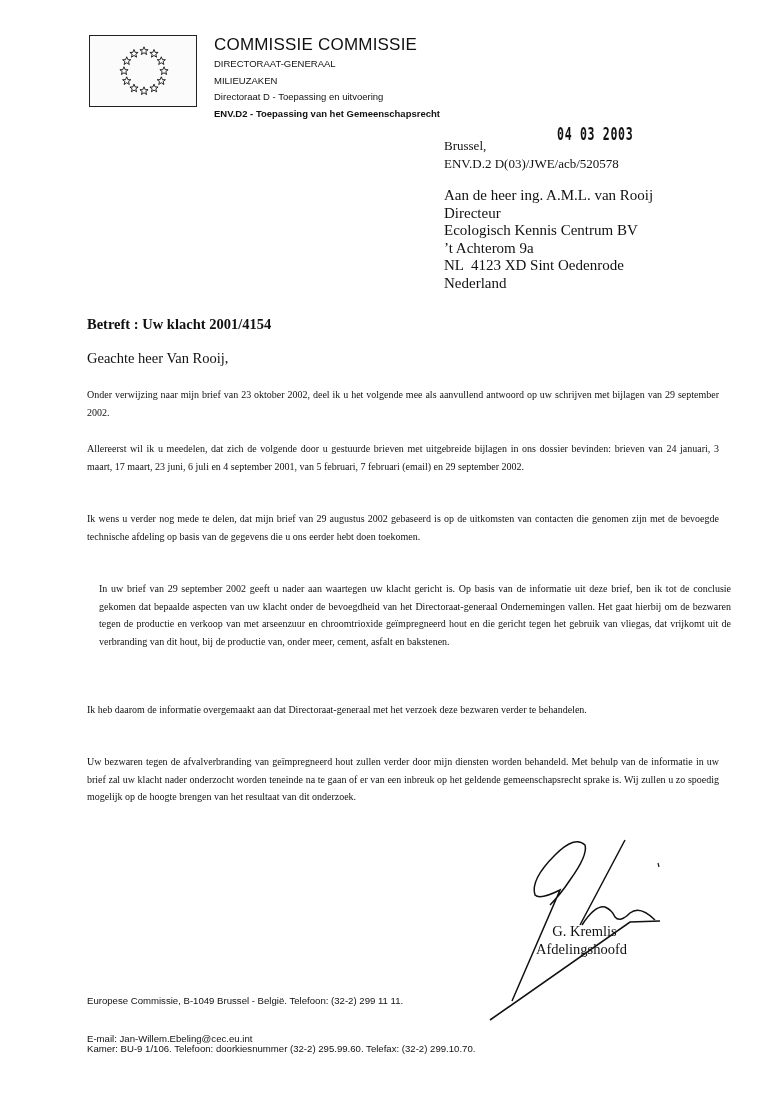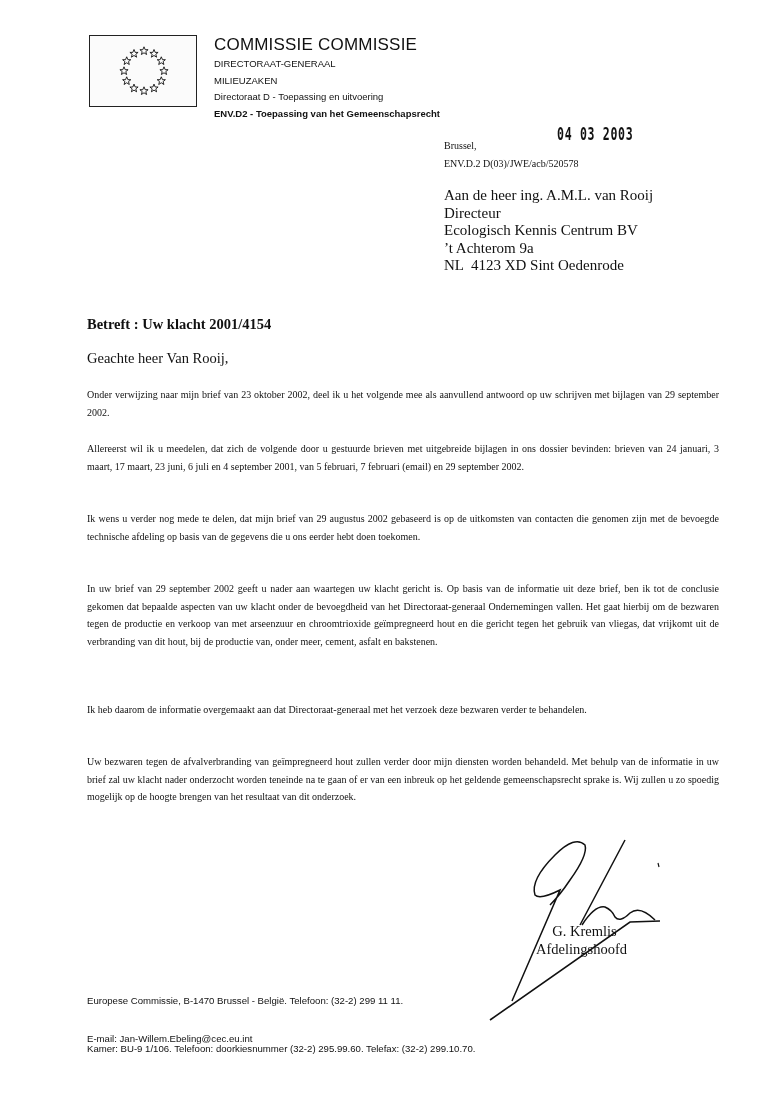--- a/index.html
+++ b/index.html
@@ -17,37 +17,37 @@
     .lh-title { font-size: 17px; letter-spacing: 0.2px; color: #111; margin-bottom: 2px; }
     .lh-line { font-size: 9.5px; color: #111; margin-top: 5px; line-height: 11.5px; }
     .lh-bold { font-weight: bold; }
 
     .stamp-date {
       position: absolute; left: 557px; top: 124px; font-family: "DejaVu Sans Mono", monospace;
       font-size: 17px; font-weight: bold; transform: scaleX(0.68); transform-origin: left top;
       letter-spacing: 1px; color: #111; white-space: pre;
     }
 
-    .addr { position: absolute; left: 444px; font-size: 10px; line-height: 18px; }
+    .addr { position: absolute; left: 444px; font-size: 13px; line-height: 18px; }
     .addr-city { top: 137px; }
     .addr-ref { top: 155px; }
     .recipient { position: absolute; left: 444px; top: 187px; font-size: 15px; line-height: 17.6px; }
     .recipient div { white-space: nowrap; }
 
     .subject { position: absolute; left: 87px; top: 316px; font-size: 14.5px; font-weight: bold; }
     .salutation { position: absolute; left: 87px; top: 350px; font-size: 14.5px; }
 
     .para {
       position: absolute; left: 87px; width: 632px; font-size: 10px; line-height: 17.6px;
       text-align: justify; text-align-last: left;
     }
     .p1 { top: 386px; }
     .p2 { top: 440px; }
     .p3 { top: 510px; }
-    .p4 { top: 580px; }
+    .p4 { top: 580px; margin-left: 12px; }
     .p5 { top: 701px; }
     .p6 { top: 753px; }
 
     .signer { position: absolute; left: 536px; top: 922px; font-size: 14.5px; line-height: 18px; text-align: center; }
     .signer-name { padding-left: 6px; }
     .signature { position: absolute; left: 470px; top: 825px; pointer-events: none; }
 
     .footer { position: absolute; left: 87px; font-size: 9.6px; line-height: 12px; white-space: nowrap; }
     .f1 { top: 995px; }
     .f2 { top: 1007px; margin-top: 36px; }
@@ -89,20 +89,21 @@
 <div class="stamp-date">04 03 2003</div>
 <div class="addr addr-city serif">Brussel,</div>
 <div class="addr addr-ref serif">ENV.D.2 D(03)/JWE/acb/520578</div>
 
 <div class="recipient serif">
   <div>Aan de heer ing. A.M.L. van Rooij</div>
   <div>Directeur</div>
   <div>Ecologisch Kennis Centrum BV</div>
   <div>’t Achterom 9a</div>
   <div style="white-space:pre;">NL  4123 XD Sint Oedenrode</div>
+  <div>Nederland</div>
 </div>
 
 <div class="subject serif">Betreft : Uw klacht 2001/4154</div>
 <div class="salutation serif">Geachte heer Van Rooij,</div>
 
 <div class="para p1 serif">Onder verwijzing naar mijn brief van 23 oktober 2002, deel ik u het volgende mee als aanvullend antwoord op uw schrijven met bijlagen van 29 september 2002.</div>
 <div class="para p2 serif">Allereerst wil ik u meedelen, dat zich de volgende door u gestuurde brieven met uitgebreide bijlagen in ons dossier bevinden: brieven van 24 januari, 3 maart, 17 maart, 23 juni, 6 juli en 4 september 2001, van 5 februari, 7 februari (email) en 29 september 2002.</div>
 <div class="para p3 serif">Ik wens u verder nog mede te delen, dat mijn brief van 29 augustus 2002 gebaseerd is op de uitkomsten van contacten die genomen zijn met de bevoegde technische afdeling op basis van de gegevens die u ons eerder hebt doen toekomen.</div>
 <div class="para p4 serif">In uw brief van 29 september 2002 geeft u nader aan waartegen uw klacht gericht is. Op basis van de informatie uit deze brief, ben ik tot de conclusie gekomen dat bepaalde aspecten van uw klacht onder de bevoegdheid van het Directoraat-generaal Ondernemingen vallen. Het gaat hierbij om de bezwaren tegen de productie en verkoop van met arseenzuur en chroomtrioxide geïmpregneerd hout en die gericht tegen het gebruik van vliegas, dat vrijkomt uit de verbranding van dit hout, bij de productie van, onder meer, cement, asfalt en bakstenen.</div>
 <div class="para p5 serif">Ik heb daarom de informatie overgemaakt aan dat Directoraat-generaal met het verzoek deze bezwaren verder te behandelen.</div>
@@ -114,15 +115,15 @@
   <path d="M110,100 L155,15" fill="none" stroke="#111" stroke-width="1.5"></path>
   <path d="M112,100 Q125,80 135,82 Q142,85 145,92 Q150,98 160,88 Q170,80 185,95" fill="none" stroke="#111" stroke-width="1.5"></path>
   <path d="M188,38 L189,42" fill="none" stroke="#111" stroke-width="1.2"></path>
 </svg>
 
 <div class="signer serif">
   <div class="signer-name">G. Kremlis</div>
   <div>Afdelingshoofd</div>
 </div>
 
-<div class="footer f1 sans">Europese Commissie, B-1470 Brussel - België. Telefoon: (32-2) 299 11 11.</div>
+<div class="footer f1 sans">Europese Commissie, B-1049 Brussel - België. Telefoon: (32-2) 299 11 11.</div>
 <div class="footer f2 sans">Kamer: BU-9 1/106. Telefoon: doorkiesnummer (32-2) 295.99.60. Telefax: (32-2) 299.10.70.</div>
 <div class="footer f3 sans">E-mail: Jan-Willem.Ebeling@cec.eu.int</div>
 
 </body></html>

